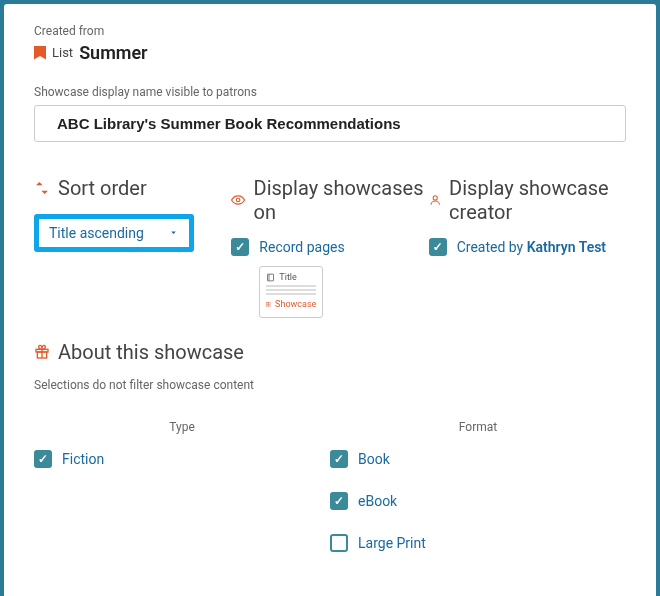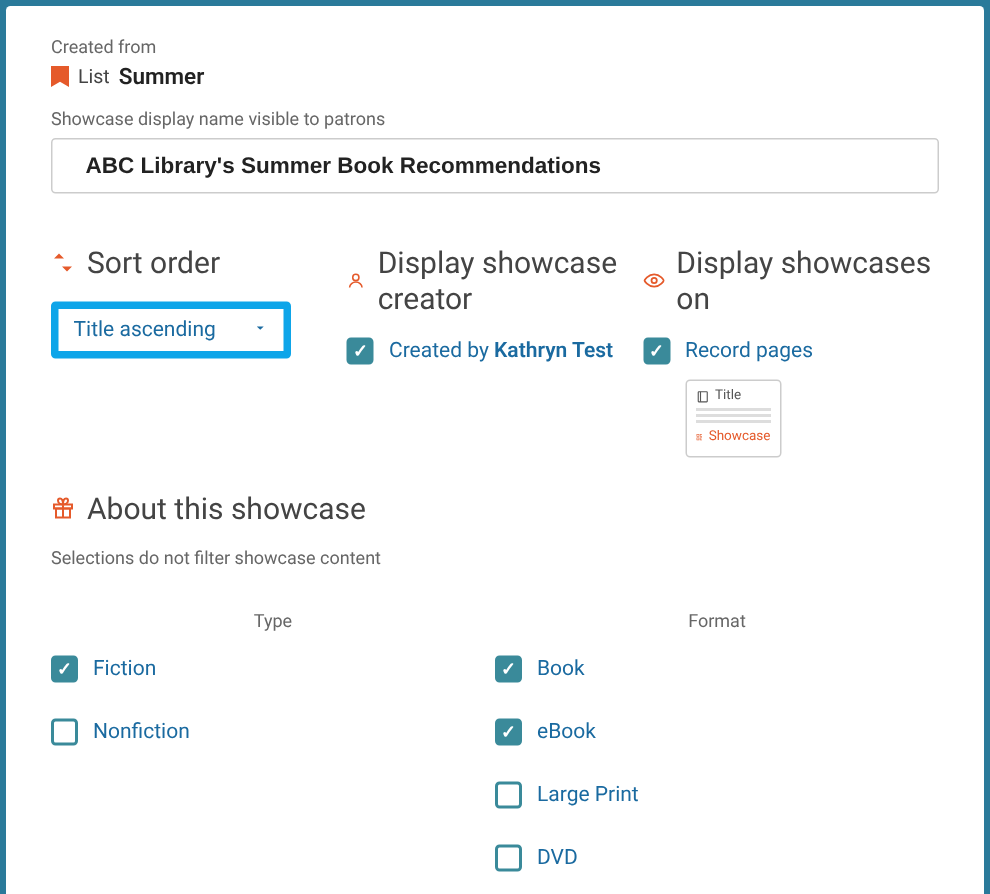--- a/index.html
+++ b/index.html
@@ -22,34 +22,34 @@
   }
   .created-from-label {
     font-size: 12px;
     color: #666;
     margin-bottom: 4px;
   }
   .list-row {
     display: flex;
     align-items: center;
     gap: 6px;
-    margin-bottom: 12px;
+    margin-bottom: 22px;
   }
   .bookmark {
     width: 12px;
     height: 14px;
     background: #e55a2b;
     clip-path: polygon(0 0, 100% 0, 100% 100%, 50% 75%, 0 100%);
   }
   .list-text {
     font-size: 13px;
     color: #444;
   }
   .list-name {
-    font-size: 15px;
+    font-size: 18px;
     font-weight: 600;
     color: #222;
   }
   .field-label {
     font-size: 12px;
     color: #666;
     margin-bottom: 6px;
   }
   .text-input {
     width: 100%;
@@ -200,34 +200,20 @@
         </svg>
         <span>Sort order</span>
       </div>
       <div class="select">
         <span>Title ascending</span>
         <span class="caret">
           <svg width="11" height="11" viewBox="0 0 24 24" fill="currentColor">
               <path d="M7 10l5 5 5-5z"></path>
             </svg>
         </span>
-      </div>
-    </div>
-
-    <div class="col">
-      <div class="section-title">
-        <svg class="orange" viewBox="0 0 24 24" fill="none" stroke="currentColor" stroke-width="2">
-          <circle cx="12" cy="8" r="4"></circle>
-            <path d="M4 21c0-4 4-7 8-7s8 3 8 7"></path>
-        </svg>
-        <span>Display showcase creator</span>
-      </div>
-      <div class="check-row">
-        <span class="checkbox checked"></span>
-        <span class="check-label"><span>Created by </span><span class="bold">Kathryn Test</span></span>
       </div>
     </div>
 
     <div class="col">
       <div class="section-title">
         <svg class="orange" viewBox="0 0 24 24" fill="none" stroke="currentColor" stroke-width="2">
           <path d="M1 12s4-7 11-7 11 7 11 7-4 7-11 7S1 12 1 12z"></path>
             <circle cx="12" cy="12" r="3"></circle>
         </svg>
         <span>Display showcases on</span>
@@ -251,20 +237,34 @@
           <svg viewBox="0 0 24 24" fill="none" stroke="#e55a2b" stroke-width="2">
               <rect x="3" y="3" width="7" height="7"></rect>
               <rect x="14" y="3" width="7" height="7"></rect>
               <rect x="3" y="14" width="7" height="7"></rect>
               <rect x="14" y="14" width="7" height="7"></rect>
             </svg>
           <span class="orange-text">Showcase</span>
         </div>
       </div>
     </div>
+
+    <div class="col">
+      <div class="section-title">
+        <svg class="orange" viewBox="0 0 24 24" fill="none" stroke="currentColor" stroke-width="2">
+          <circle cx="12" cy="8" r="4"></circle>
+            <path d="M4 21c0-4 4-7 8-7s8 3 8 7"></path>
+        </svg>
+        <span>Display showcase creator</span>
+      </div>
+      <div class="check-row">
+        <span class="checkbox checked"></span>
+        <span class="check-label"><span>Created by </span><span class="bold">Kathryn Test</span></span>
+      </div>
+    </div>
   </div>
 
   
   <div class="about-section">
     <div class="section-title">
       <svg class="orange" viewBox="0 0 24 24" fill="none" stroke="currentColor" stroke-width="2">
         <rect x="3" y="8" width="18" height="4"></rect>
           <rect x="5" y="12" width="14" height="9"></rect>
           <path d="M12 8v13M12 8c-3 0-5-2-5-4 0-1 1-2 2-2 2 0 3 3 3 6zM12 8c3 0 5-2 5-4 0-1-1-2-2-2-2 0-3 3-3 6z"></path>
       </svg>
@@ -274,41 +274,33 @@
   </div>
 
   
   <div class="type-columns">
     <div class="type-col">
       <div class="type-header">Type</div>
       <div class="check-row">
         <span class="checkbox checked"></span>
         <span class="check-label">Fiction</span>
       </div>
-      <div class="check-row">
-        <span class="checkbox"></span>
-        <span class="check-label">Nonfiction</span>
-      </div>
     </div>
 
 
     <div class="type-col">
       <div class="type-header">Format</div>
       <div class="check-row">
         <span class="checkbox checked"></span>
         <span class="check-label">Book</span>
       </div>
       <div class="check-row">
         <span class="checkbox checked"></span>
         <span class="check-label">eBook</span>
       </div>
       <div class="check-row">
         <span class="checkbox"></span>
         <span class="check-label">Large Print</span>
       </div>
-      <div class="check-row">
-        <span class="checkbox"></span>
-        <span class="check-label">DVD</span>
-      </div>
     </div>
   </div>
 
 </div>
 
 </body></html>

